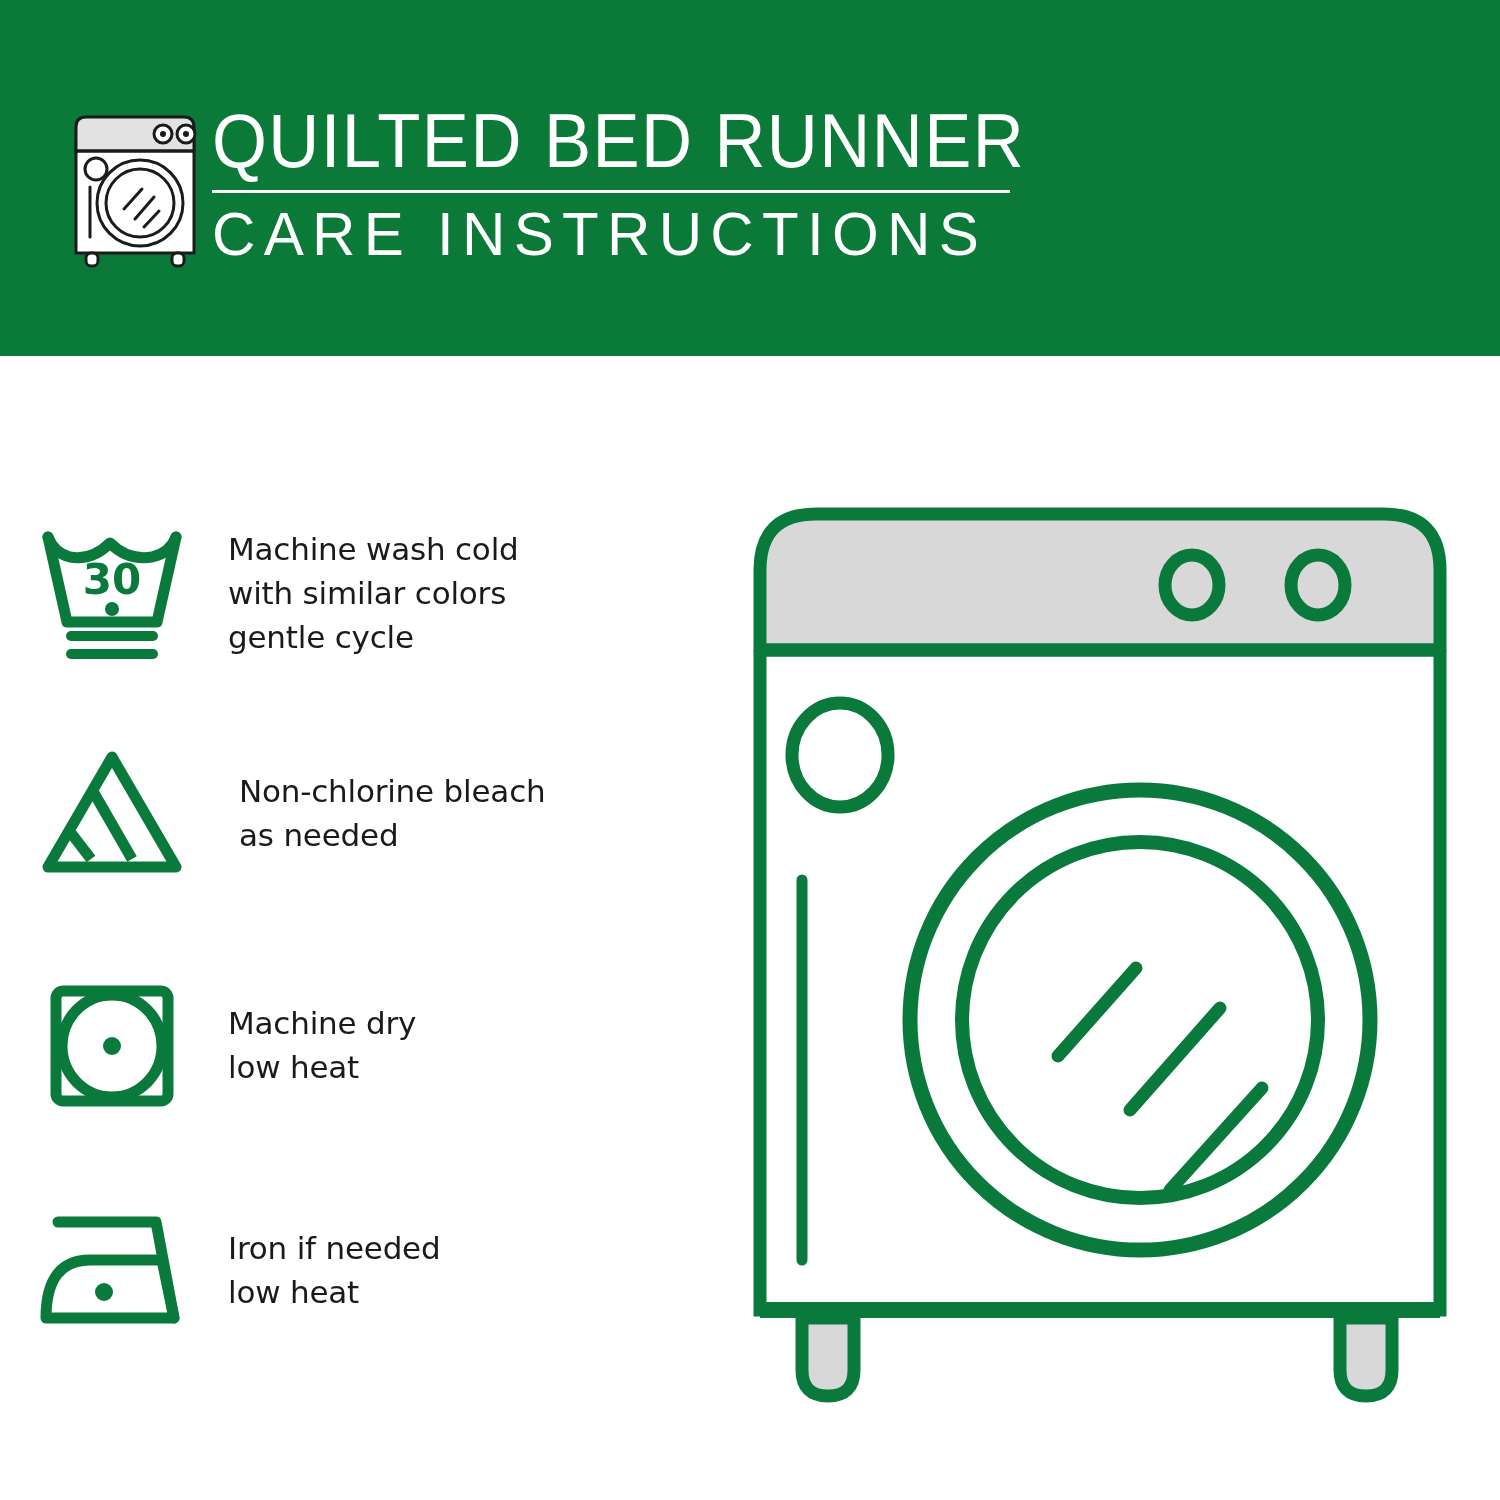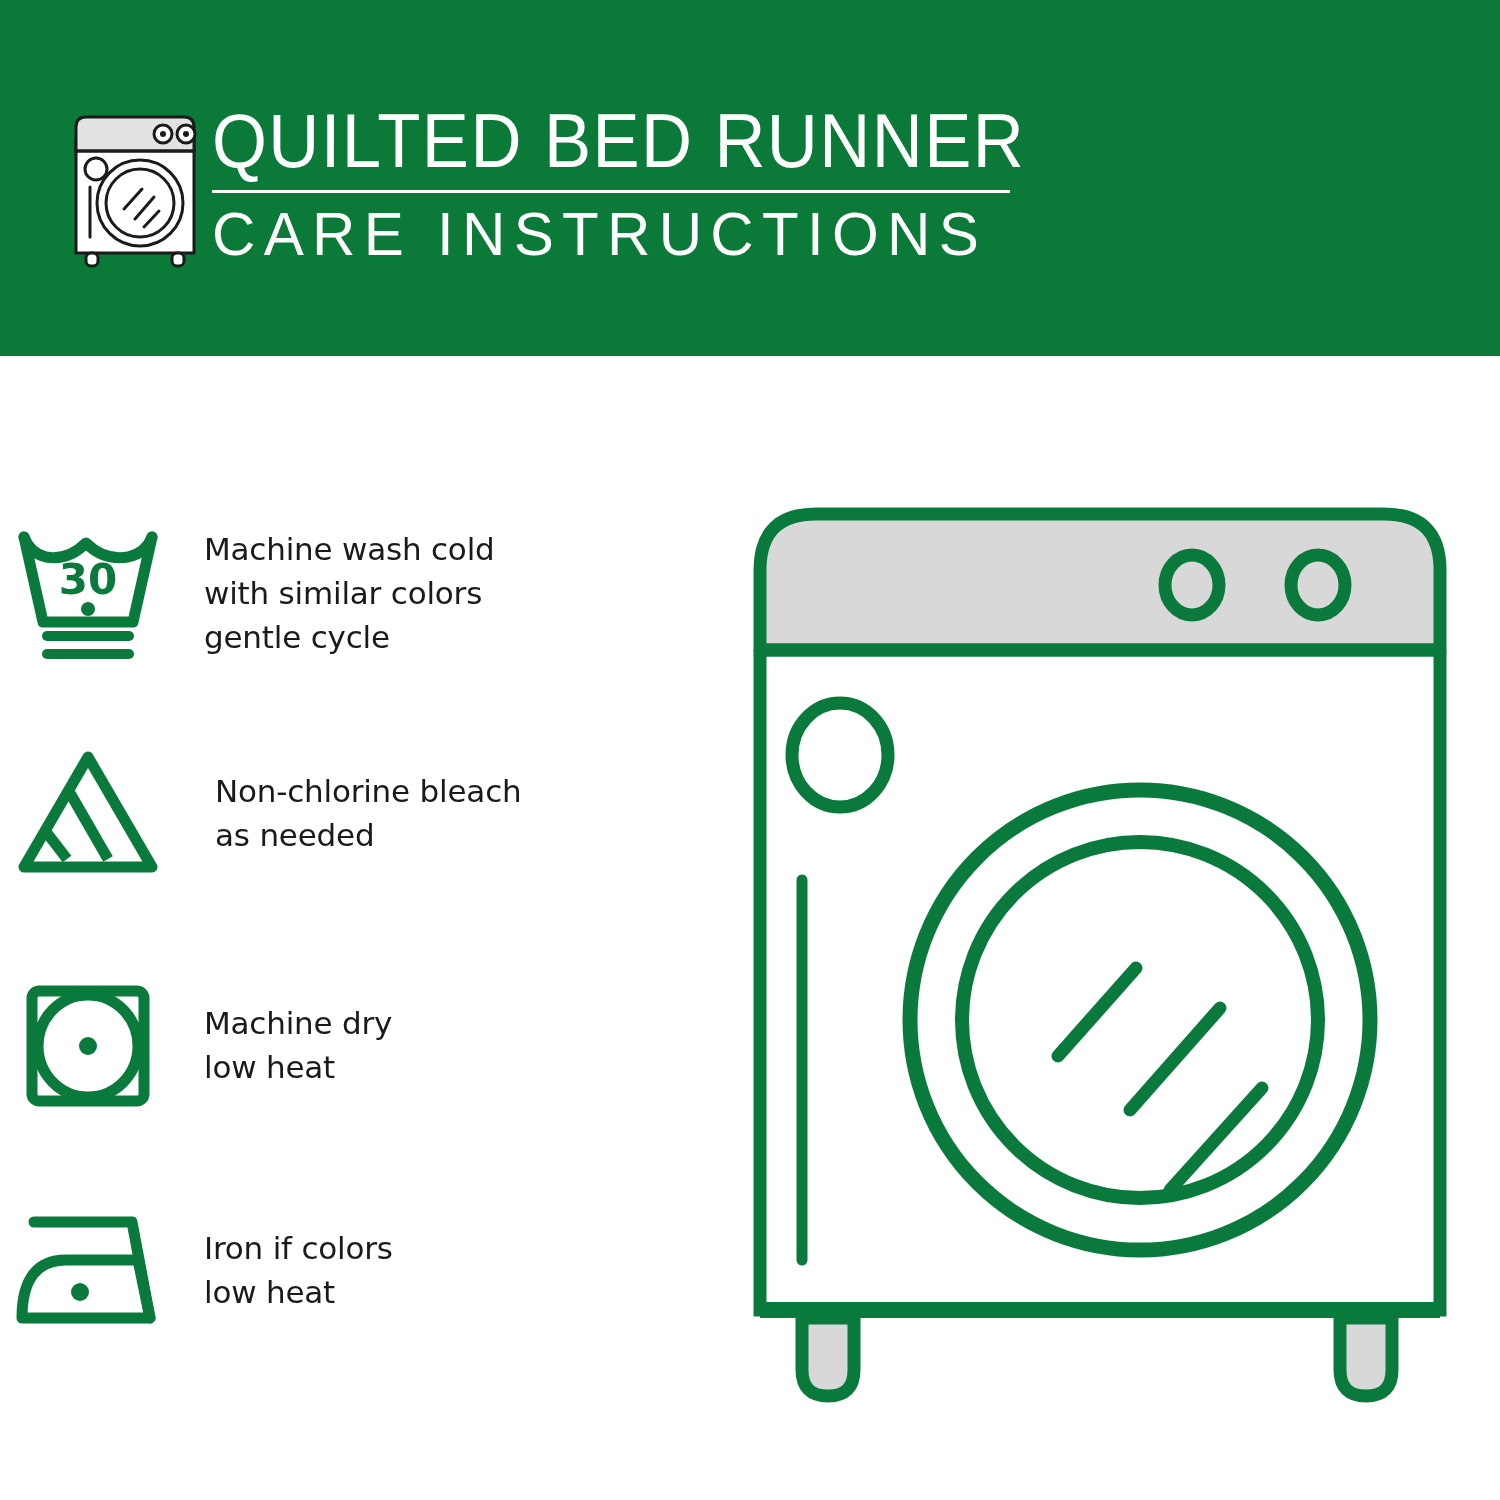--- a/index.html
+++ b/index.html
@@ -75,20 +75,21 @@
     top: 360px;
     width: 700px;
     height: 1140px;
   }
   .care-row {
     position: absolute;
     left: 0;
     width: 700px;
     display: flex;
     align-items: center;
+    padding-left: 24px;
   }
   .care-symbol {
     width: 180px;
     min-width: 180px;
     height: 170px;
     display: flex;
     align-items: center;
     justify-content: center;
   }
   .care-label {
@@ -210,21 +211,21 @@
     <div class="care-symbol">
       <svg viewBox="0 0 160 145" width="160" height="145">
 
         <path d="M24 24 L122 24 L140 120" fill="none" stroke="#0a7a3c" stroke-width="11" stroke-linecap="round" stroke-linejoin="round"></path>
 
         <path d="M12 120 Q12 62 56 62 L128 62 L140 120 Z" fill="none" stroke="#0a7a3c" stroke-width="11" stroke-linejoin="round" stroke-linecap="round"></path>
 
         <circle cx="70" cy="94" r="9" fill="#0a7a3c"></circle>
       </svg>
     </div>
-    <div class="care-label">Iron if colors
+    <div class="care-label">Iron if needed
 low heat</div>
   </div>
 
 </div>
 
 <div id="washer-illustration">
   <svg viewBox="0 0 720 930" width="720" height="930">
     <g stroke="#0a7a3c" fill="none" stroke-width="13">
 
       <path d="M20 160 L20 820 L700 820 L700 160" fill="#ffffff" stroke="#0a7a3c" stroke-width="13" stroke-linejoin="miter" stroke-linecap="butt"></path>

